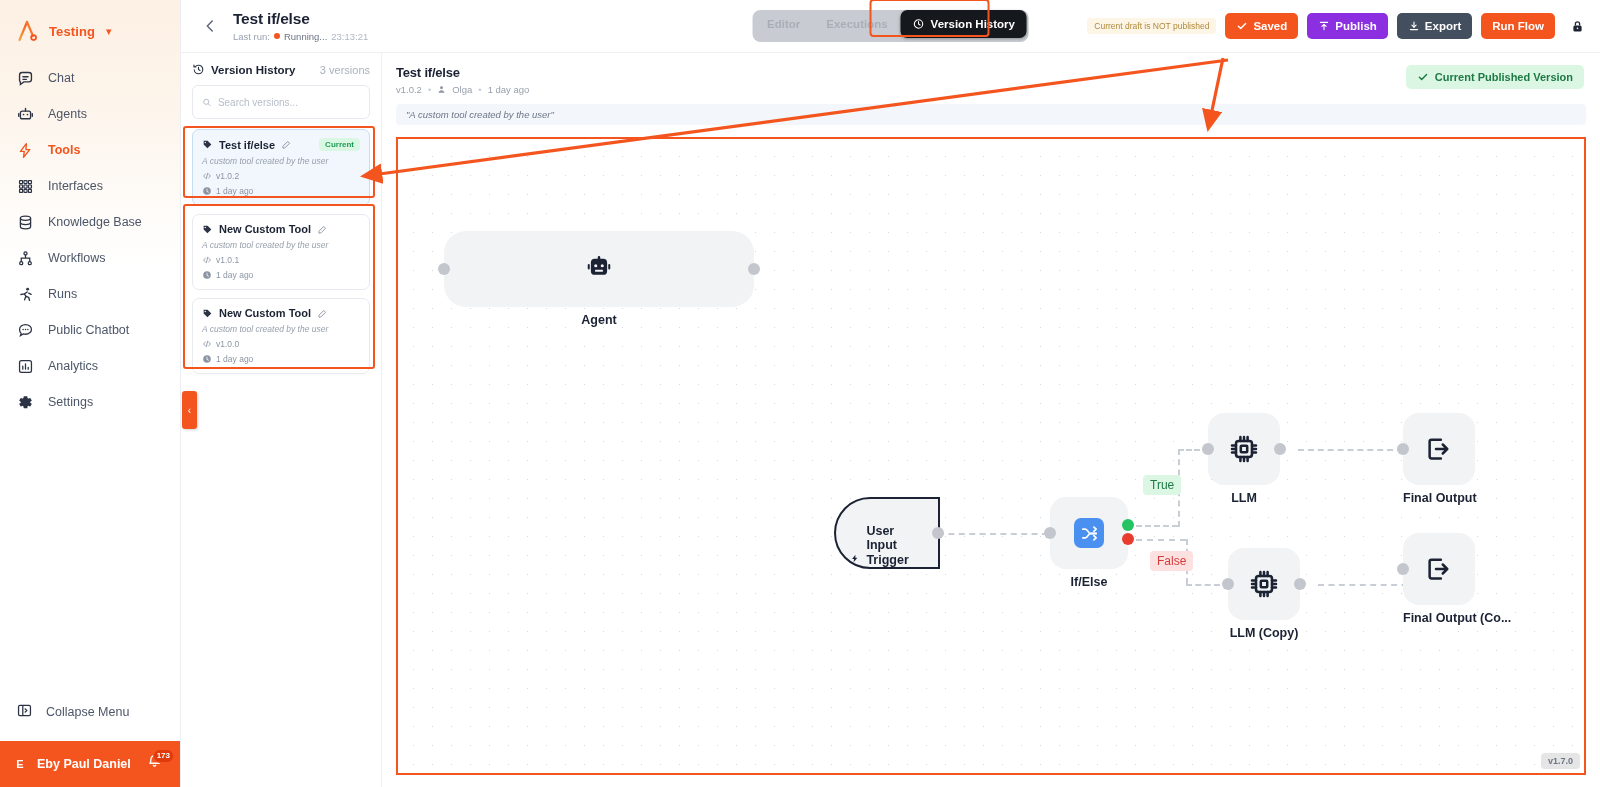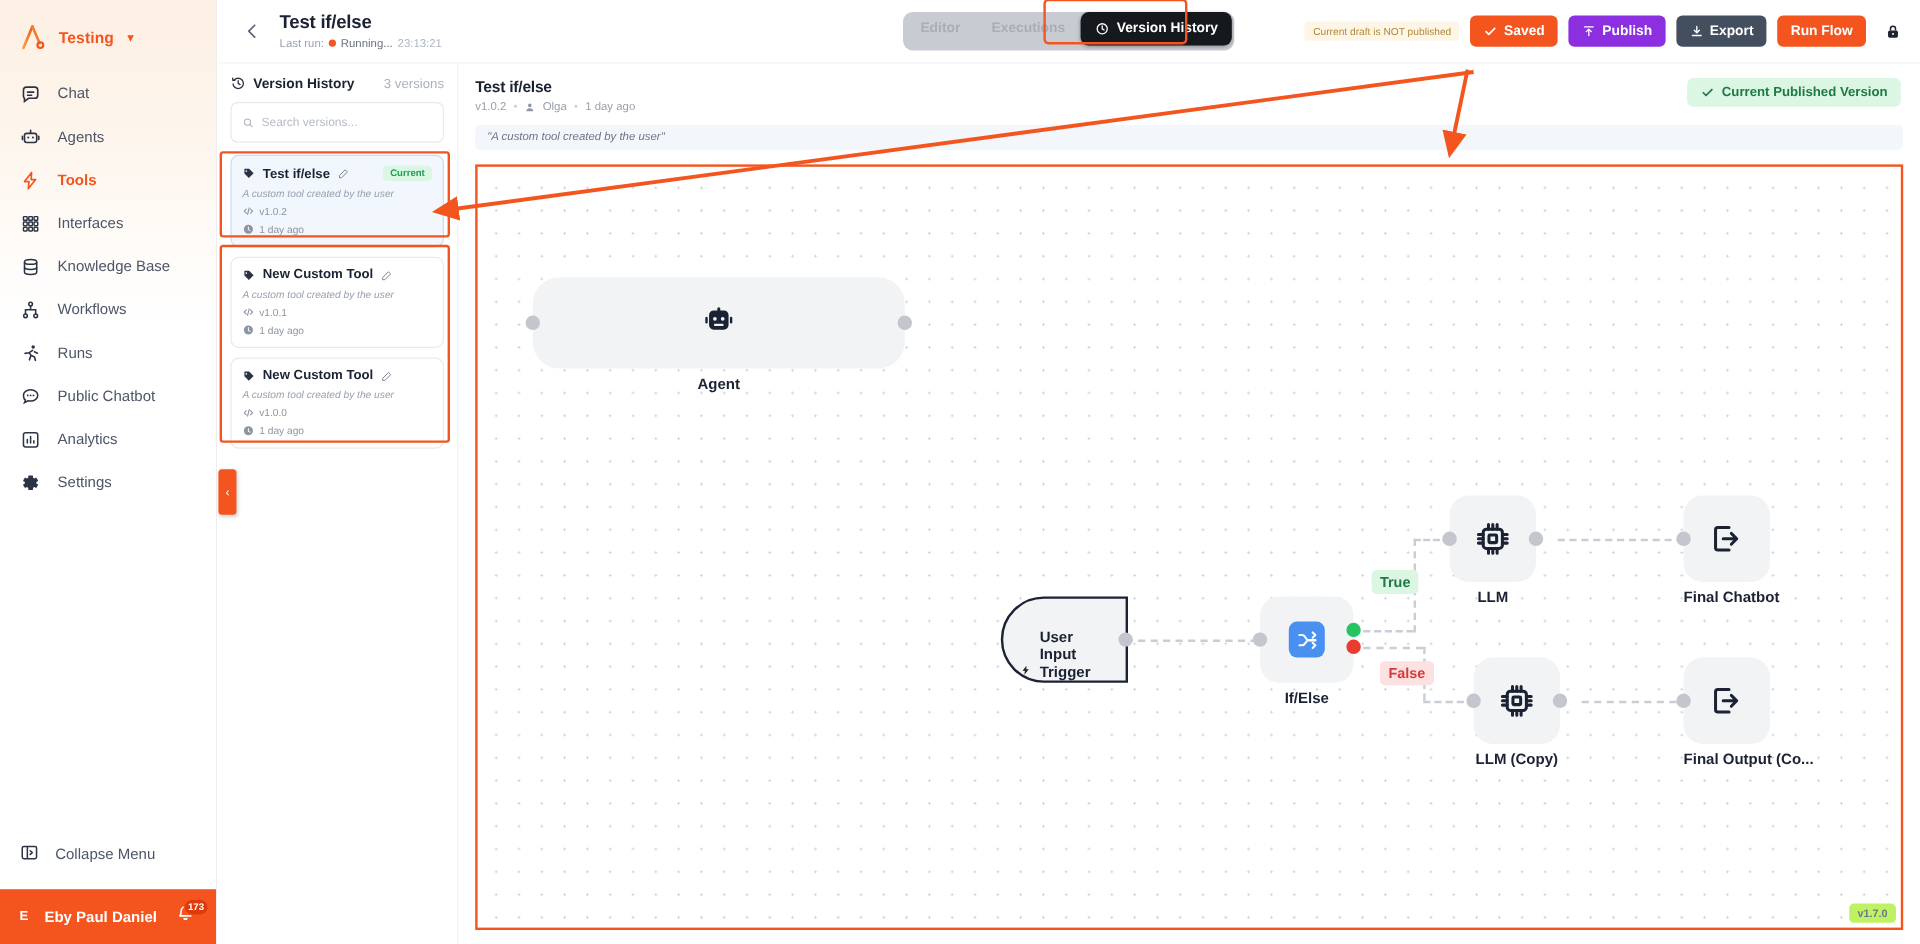--- a/index.html
+++ b/index.html
@@ -199,26 +199,26 @@
   .trigger-box {
     background: #f1f3f5; border: 2.5px solid #1b2233;
     border-radius: 52px 0 0 52px; display: flex; align-items: flex-end;
     gap: 7px; padding: 0 12px 0 14px; position: relative;
   }
   .trigger-text { font-size: 12.5px; font-weight: 600; color: #1b2233; line-height: 1.15; }
 
   .edge { position: absolute; border-top: 2px dashed #c9ced6; }
   .edge-v { position: absolute; border-left: 2px dashed #c9ced6; }
 
-  .flag { position: absolute; font-size: 12px; font-weight: 700; padding: 3px 7px; border-radius: 4px; text-align: center; }
+  .flag { position: absolute; font-size: 12px; font-weight: 400; padding: 3px 7px; border-radius: 4px; text-align: center; }
   .flag.true { background: #dcf6e4; color: #1d7a44; }
   .flag.false { background: #fde0e0; color: #d53b3b; }
 
   .ver-chip {
-    position: absolute; right: 6px; bottom: 6px; background: #bef264;
+    position: absolute; right: 6px; bottom: 6px; background: #e5e5e5;
     color: #6d7686; font-size: 9px; padding: 3px 7px; border-radius: 4px; font-weight: 600;
   }
 
   
   .overlay { position: absolute; inset: 0; pointer-events: none; z-index: 60; }
 </style>
 </head>
 <body>
 
 <div id="app">
@@ -680,37 +680,37 @@
             </div>
 
             <div class="node" style="left:1005px; top:274px;">
               <div class="node-box" style="width:72px; height:72px;">
                 <span class="handle l"></span>
                 <svg width="30" height="30" viewBox="0 0 24 24" fill="none" stroke="#1b2233" stroke-width="2" stroke-linecap="round" stroke-linejoin="round">
                   <path d="M13.5 4.5H6a1.5 1.5 0 00-1.5 1.5v12A1.5 1.5 0 006 19.5h7.5"></path>
                   <path d="M15 8.4l3.6 3.6L15 15.6M18.6 12H9.6"></path>
                 </svg>
               </div>
-              <div class="node-label">Final Chatbot</div>
+              <div class="node-label">Final Output</div>
             </div>
 
             <div class="node" style="left:830px; top:409px;">
               <div class="node-box" style="width:72px; height:72px;">
                 <span class="handle l"></span>
                 <svg width="32" height="32" viewBox="0 0 24 24" fill="none" stroke="#1b2233" stroke-width="1.9">
                   <rect x="6" y="6" width="12" height="12" rx="2"></rect>
                   <rect x="9.6" y="9.6" width="4.8" height="4.8" rx=".6"></rect>
                   <path d="M9.3 3v3M12 3v3M14.7 3v3M9.3 18v3M12 18v3M14.7 18v3M3 9.3h3M3 12h3M3 14.7h3M18 9.3h3M18 12h3M18 14.7h3" stroke-linecap="round"></path>
                 </svg>
                 <span class="handle r"></span>
               </div>
               <div class="node-label">LLM (Copy)</div>
             </div>
 
-            <div class="node" style="left:1005px; top:409px;">
+            <div class="node" style="left:1005px; top:394px;">
               <div class="node-box" style="width:72px; height:72px;">
                 <span class="handle l"></span>
                 <svg width="30" height="30" viewBox="0 0 24 24" fill="none" stroke="#1b2233" stroke-width="2" stroke-linecap="round" stroke-linejoin="round">
                   <path d="M13.5 4.5H6a1.5 1.5 0 00-1.5 1.5v12A1.5 1.5 0 006 19.5h7.5"></path>
                   <path d="M15 8.4l3.6 3.6L15 15.6M18.6 12H9.6"></path>
                 </svg>
               </div>
               <div class="node-label">Final Output (Co...</div>
             </div>
 

